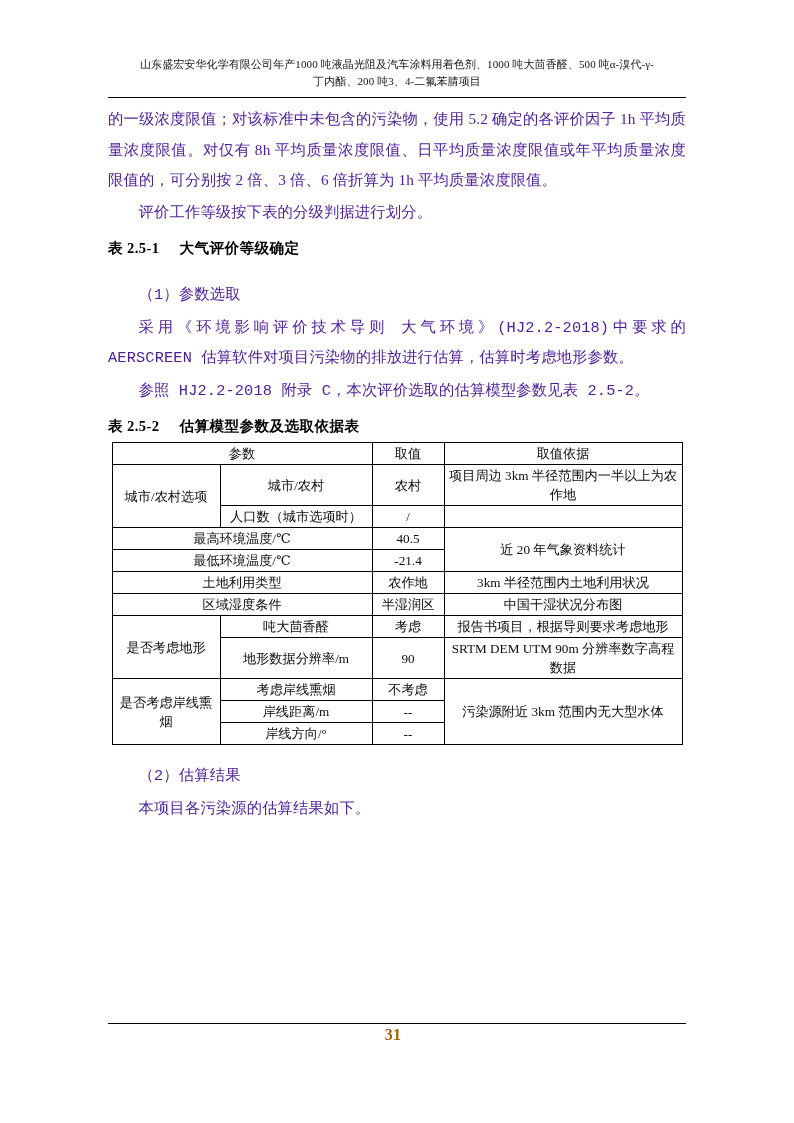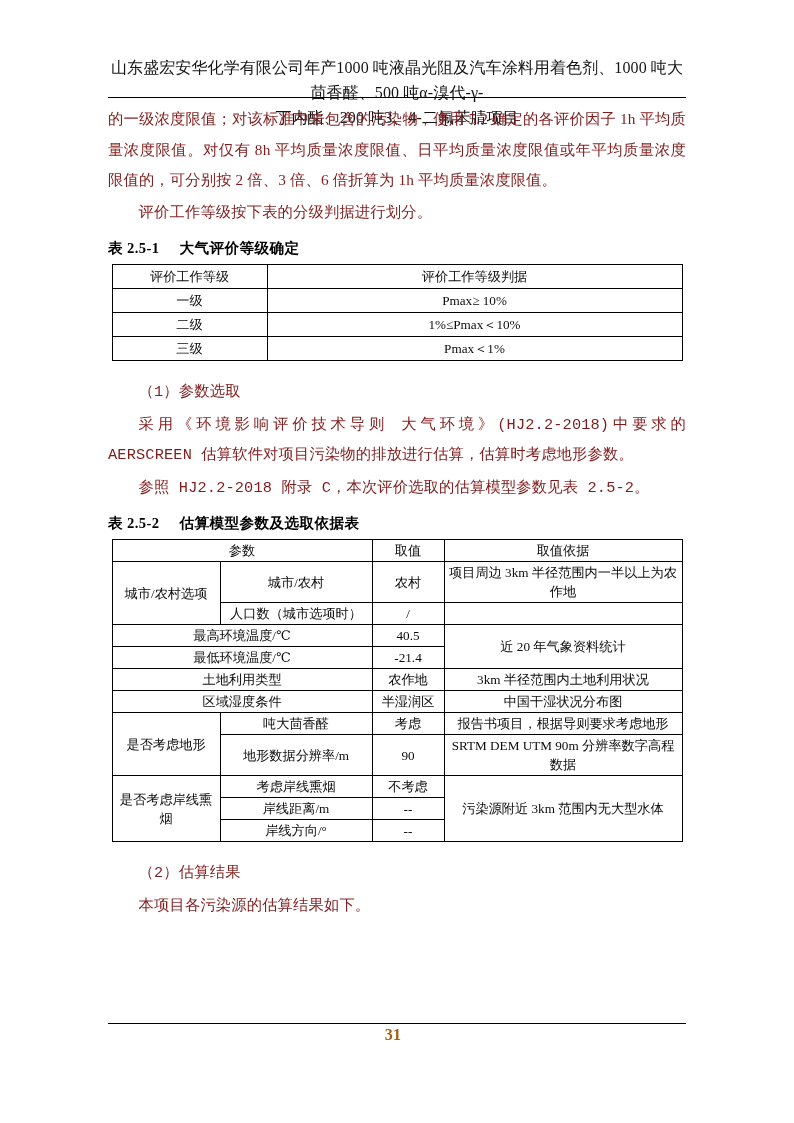--- a/index.html
+++ b/index.html
@@ -18,21 +18,21 @@
     overflow: hidden;
   }
 
   
   .doc-header {
     position: absolute;
     left: 108px;
     top: 56px;
     width: 578px;
     text-align: center;
-    font-size: 16px;
+    font-size: 11px;
     line-height: 1.55;
     letter-spacing: 0.1px;
     color: #141414;
   }
   .header-rule {
     position: absolute;
     left: 108px;
     top: 97px;
     width: 578px;
     border-top: 1.6px solid #000;
@@ -44,21 +44,21 @@
     left: 108px;
     top: 104px;
     width: 578px;
   }
   p.para {
     margin: 0 0 2px 0;
     font-size: 15.3px;
     line-height: 30.5px;
     text-align: justify;
     text-justify: inter-ideograph;
-    color: #7f1d1d;
+    color: #4c1d95;
     letter-spacing: 0.15px;
   }
   p.indent { text-indent: 2em; font-family: Liberation Mono, monospace; }
 
   .tbl-caption {
     margin: 9px 0 5px 0;
     text-align: left;
     font-size: 14.6px;
     font-weight: bold;
     line-height: 22px;
@@ -125,44 +125,20 @@
   <div class="body-area">
 
     <p class="para">的一级浓度限值；对该标准中未包含的污染物，使用 5.2 确定的各评价因子 1h 平均质量浓度限值。对仅有 8h 平均质量浓度限值、日平均质量浓度限值或年平均质量浓度限值的，可分别按 2 倍、3 倍、6 倍折算为 1h 平均质量浓度限值。</p>
 
     <p class="para indent">评价工作等级按下表的分级判据进行划分。</p>
 
     <div class="tbl-caption">
       <span class="cap-num">表 2.5-1</span><span class="cap-gap"></span><span>大气评价等级确定</span>
     </div>
 
-    <table class="doc-table t251">
-      <colgroup>
-          <col style="width:155px">
-          <col style="width:415px">
-        </colgroup>
-      <tbody>
-        <tr>
-          <td>评价工作等级</td>
-          <td>评价工作等级判据</td>
-        </tr>
-        <tr>
-          <td>一级</td>
-          <td>Pmax≥ 10%</td>
-        </tr>
-        <tr>
-          <td>二级</td>
-          <td>1%≤Pmax＜10%</td>
-        </tr>
-        <tr>
-          <td>三级</td>
-          <td>Pmax＜1%</td>
-        </tr>
-      </tbody>
-    </table>
 
     <div class="spacer-md"></div>
 
     <p class="para indent">（1）参数选取</p>
     <p class="para indent">采用《环境影响评价技术导则 大气环境》(HJ2.2-2018)中要求的 AERSCREEN 估算软件对项目污染物的排放进行估算，估算时考虑地形参数。</p>
     <p class="para indent">参照 HJ2.2-2018 附录 C，本次评价选取的估算模型参数见表 2.5-2。</p>
 
     <div class="tbl-caption">
       <span class="cap-num">表 2.5-2</span><span class="cap-gap"></span><span>估算模型参数及选取依据表</span>
     </div>

